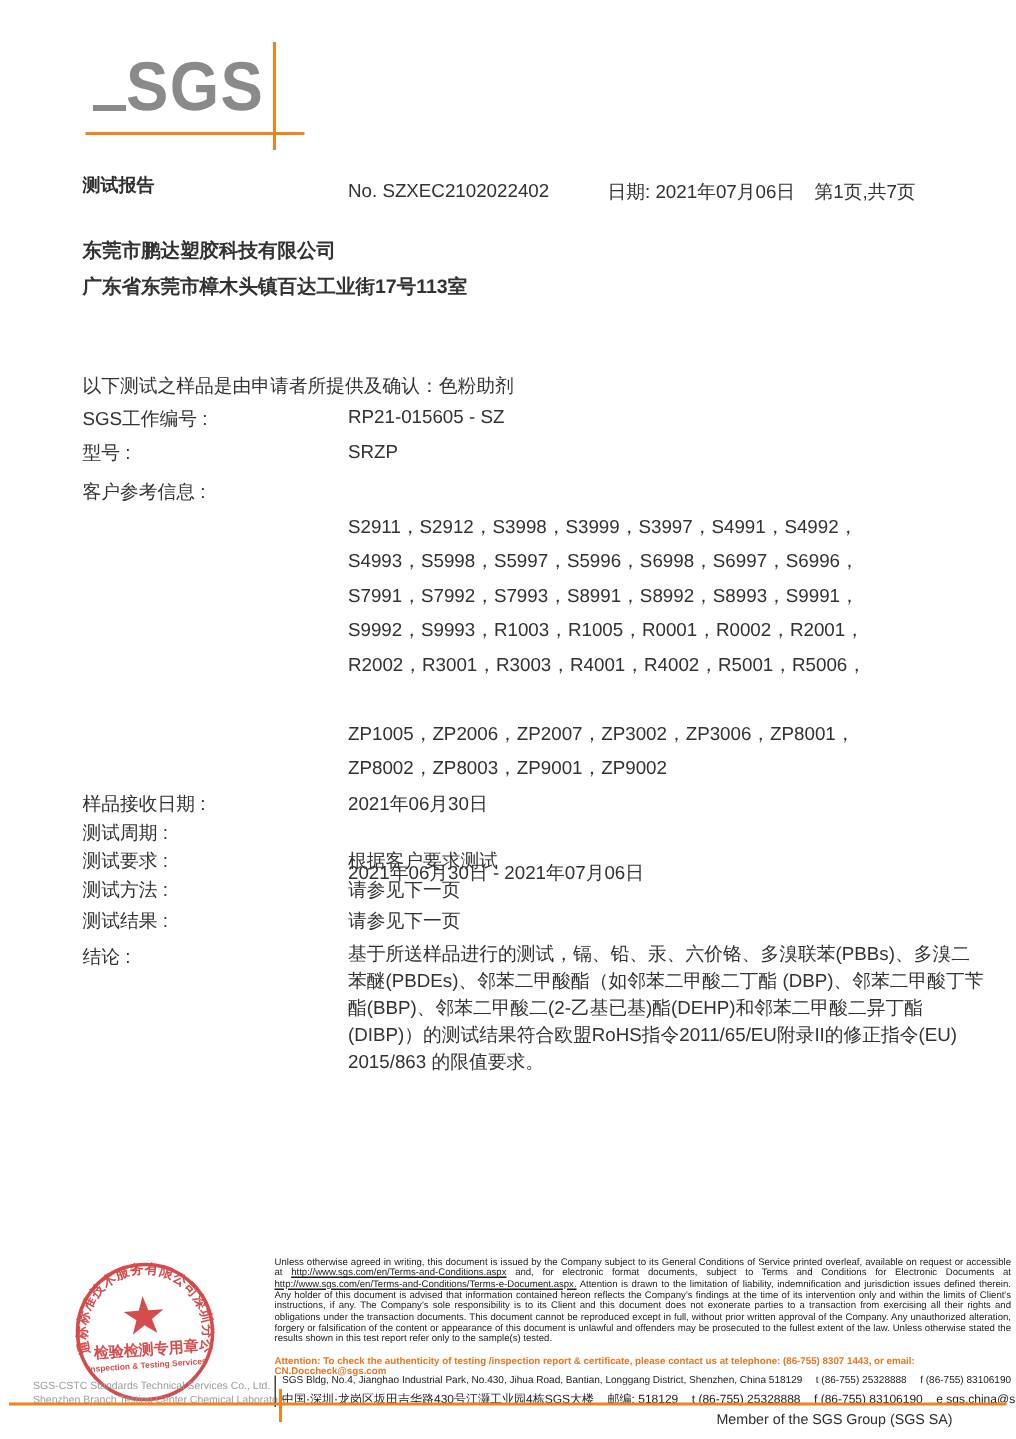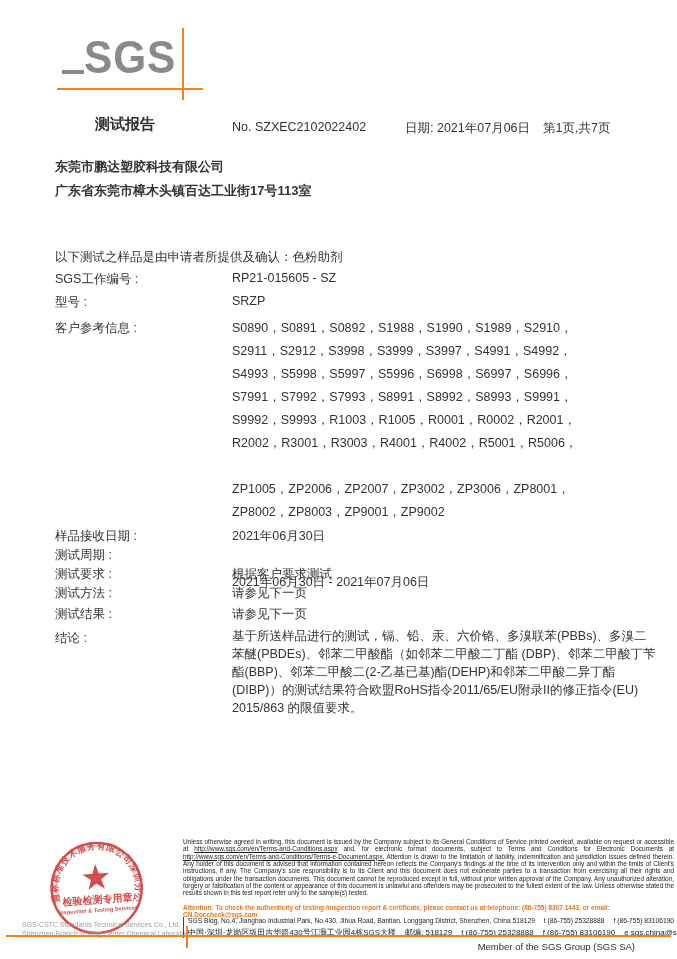--- a/index.html
+++ b/index.html
@@ -7,21 +7,21 @@
     position:relative;width:677px;height:959px;background:#ffffff;overflow:hidden;
     font-family:"Liberation Sans","DejaVu Sans",sans-serif;color:#3d3d3d;
   }
   
   .logo-text{position:absolute;left:84px;top:30px;font-size:46px;font-weight:bold;
     color:#8a8a8a;letter-spacing:1px;transform:scale(.92,1.0);transform-origin:left top;}
   .logo-underscore{position:absolute;left:62px;top:70px;width:22px;height:4px;background:#8a8a8a;}
   .logo-hline{position:absolute;left:57px;top:88px;width:146px;height:2px;background:#ef8322;}
   .logo-vline{position:absolute;left:182px;top:28px;width:2px;height:72px;background:#ef8322;}
   
-  .report-title{position:absolute;left:55px;top:115px;font-size:15px;font-weight:bold;color:#2e2e2e;margin-left:40px;}
+  .report-title{position:absolute;left:55px;top:115px;font-size:12px;font-weight:bold;color:#2e2e2e;}
   .report-no{position:absolute;left:232px;top:120px;font-size:12.5px;color:#333;}
   .report-date{position:absolute;left:405px;top:120px;font-size:12.5px;color:#333;text-align:right;}
   .report-page{position:absolute;left:543px;top:120px;font-size:12.5px;color:#333;}
   
   .applicant-name{position:absolute;left:55px;top:158px;font-size:13px;font-weight:bold;color:#333;}
   .applicant-address{position:absolute;left:55px;top:182px;font-size:13px;font-weight:bold;color:#333;}
   
   .sample-statement{position:absolute;left:55px;top:249px;font-size:12.5px;color:#333;}
   .flabel{position:absolute;left:55px;font-size:12.5px;color:#333;}
   .fvalue{position:absolute;left:232px;font-size:12.5px;color:#333;}
@@ -65,21 +65,20 @@
 
   <div class="sample-statement">以下测试之样品是由申请者所提供及确认：色粉助剂</div>
 
   <div class="flabel" style="top:271px">SGS工作编号 :</div>
   <div class="fvalue" style="top:271px">RP21-015605 - SZ</div>
 
   <div class="flabel" style="top:294px">型号 :</div>
   <div class="fvalue" style="top:294px">SRZP</div>
 
   <div class="flabel" style="top:320px">客户参考信息 :</div>
-  <div class="ref-line" style="top:320px">S0890，S0891，S0892，S1988，S1990，S1989，S2910，</div>
   <div class="ref-line" style="top:343px">S2911，S2912，S3998，S3999，S3997，S4991，S4992，</div>
   <div class="ref-line" style="top:366px">S4993，S5998，S5997，S5996，S6998，S6997，S6996，</div>
   <div class="ref-line" style="top:389px">S7991，S7992，S7993，S8991，S8992，S8993，S9991，</div>
   <div class="ref-line" style="top:412px">S9992，S9993，R1003，R1005，R0001，R0002，R2001，</div>
   <div class="ref-line" style="top:435px">R2002，R3001，R3003，R4001，R4002，R5001，R5006，</div>
   <div class="ref-line" style="top:481px">ZP1005，ZP2006，ZP2007，ZP3002，ZP3006，ZP8001，</div>
   <div class="ref-line" style="top:504px">ZP8002，ZP8003，ZP9001，ZP9002</div>
 
   <div class="flabel" style="top:528px">样品接收日期 :</div>
   <div class="fvalue" style="top:528px">2021年06月30日</div>

